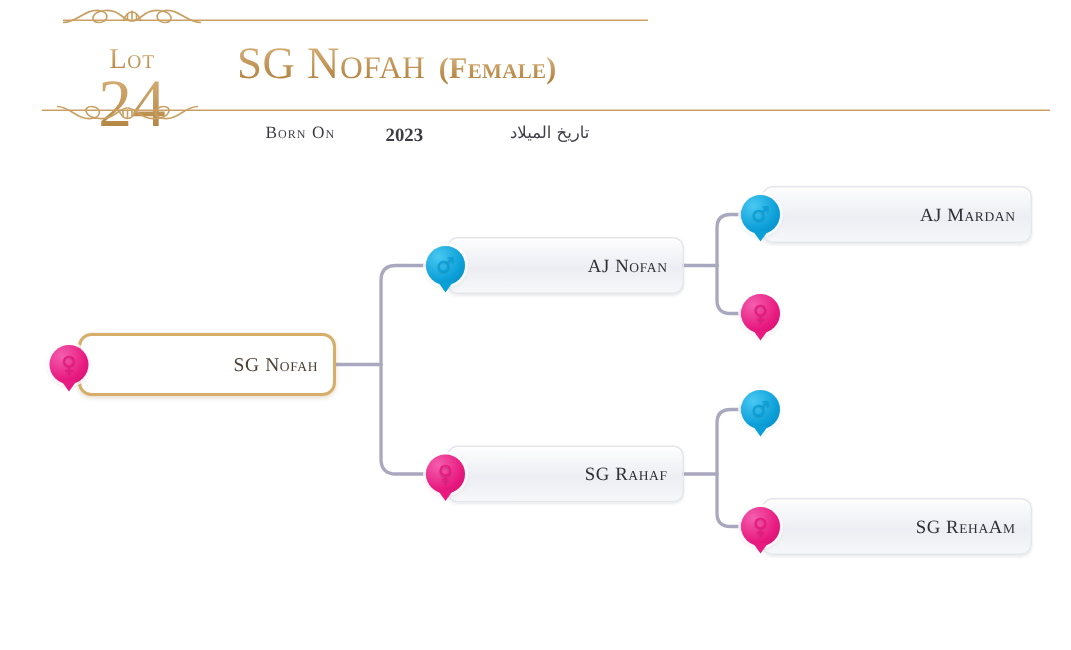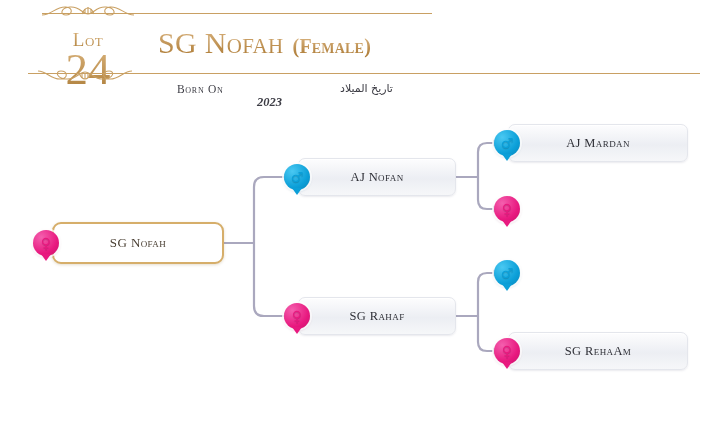--- a/index.html
+++ b/index.html
@@ -71,39 +71,39 @@
   #born-row {
     position: absolute; left: 160px; top: 83px;
     width: 300px; height: 18px;
     color: #3c3c44; font-size: 11.5px;
   }
   #born-label {
     position: absolute; left: 17px; top: 0;
     font-variant: small-caps; letter-spacing: .7px;
   }
   #born-year {
-    position: absolute; left: 97px; top: 12px;
-    font-weight: bold; font-size: 12.5px; font-style: italic;
+    position: absolute; left: 97px; top: 0;
+    font-weight: bold; font-size: 12.5px;
   }
   #born-label-ar {
     position: absolute; left: 180px; top: -1px;
     font-family: "DejaVu Sans", sans-serif;
     font-size: 11px; color: #3c3c44;
     direction: rtl;
   }
 
   
   #tree { position: absolute; left: 0; top: 110px; width: 714px; height: 323px; }
   #links { position: absolute; left: 0; top: 0; width: 714px; height: 323px; }
 
   .node {
     position: absolute;
     height: 38px;
     border-radius: 7px;
-    display: flex; align-items: center; justify-content: center;
+    display: flex; align-items: center; justify-content: flex-end;
     font-size: 12.5px; letter-spacing: .4px;
     font-variant: small-caps;
     color: #2e2f36;
     background: linear-gradient(180deg,#fdfdfe 0%,#eceef3 55%,#f6f7f9 100%);
     border: 1px solid #e4e6ec;
     box-shadow: 0 1px 2px rgba(90,95,120,.13), inset 0 1px 0 #fff;
   }
   .node.root {
     height: 42px;
     background: #ffffff;

